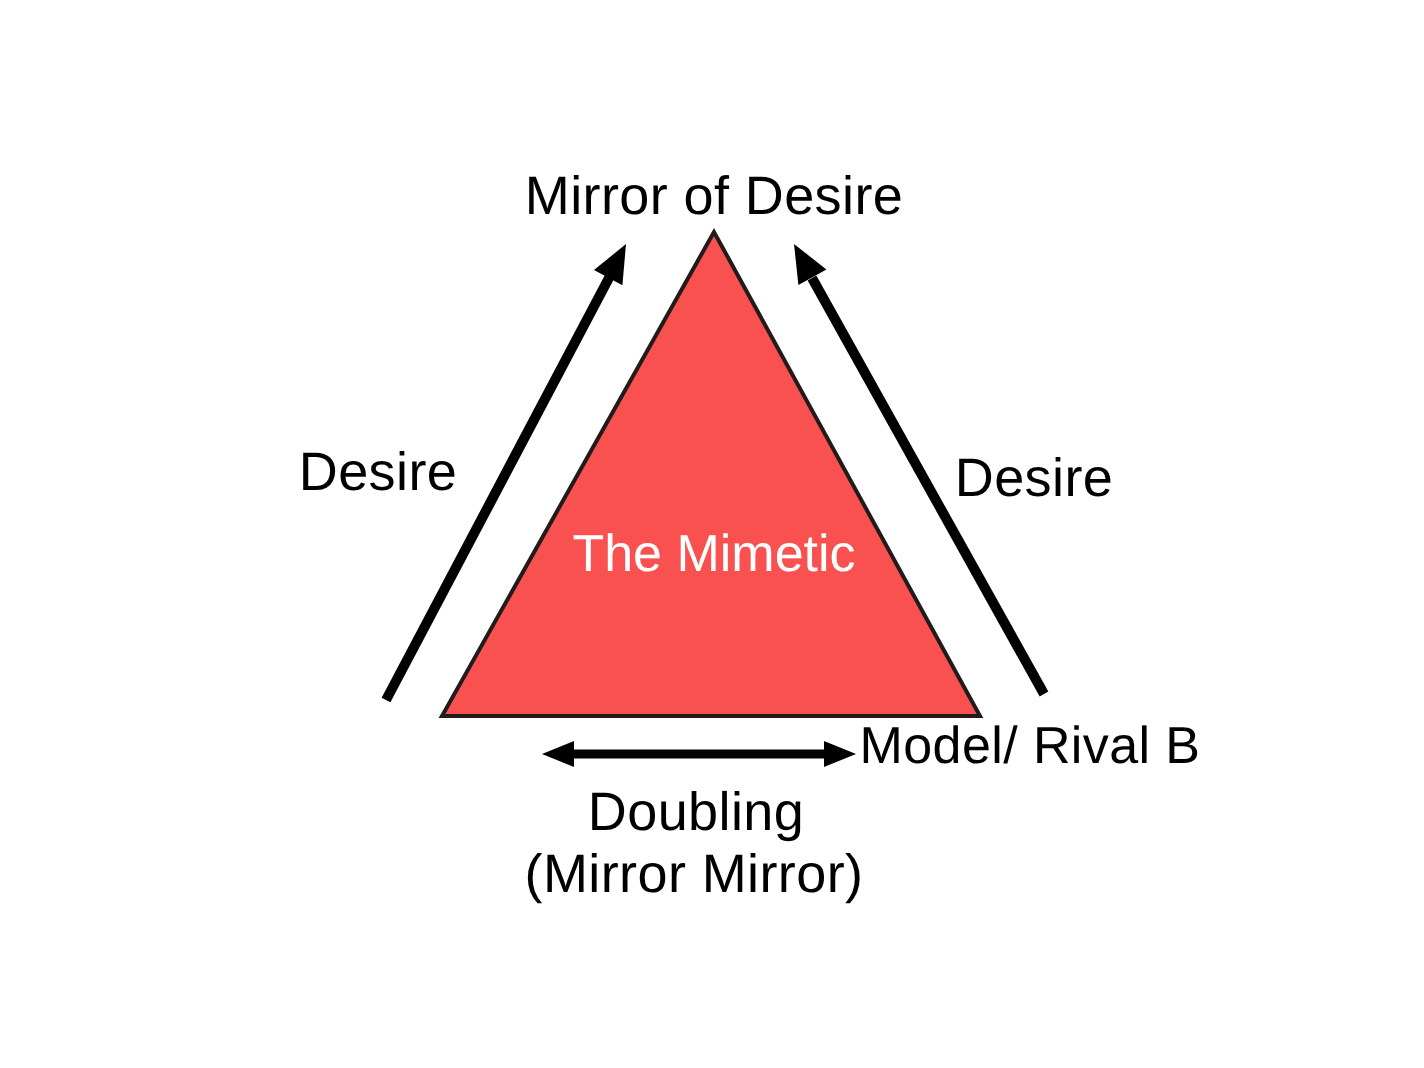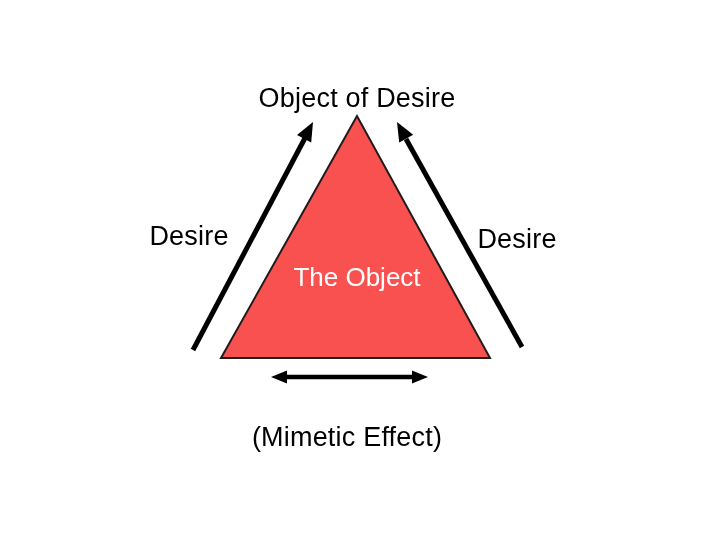--- a/index.html
+++ b/index.html
@@ -65,28 +65,30 @@
     <polygon points="313,122 311.2,142.6 297,135" fill="#000000"></polygon>
 
     <line x1="522" y1="347" x2="406" y2="139" stroke-width="5" stroke="#000000"></line>
     <polygon points="397,122 413.2,134.7 399.2,142.5" fill="#000000"></polygon>
 
     <line x1="284" y1="377" x2="414" y2="377" stroke-width="4.5" stroke="#000000"></line>
     <polygon points="271,377 287,370.5 287,383.5" fill="#000000"></polygon>
     <polygon points="428,377 412,370.5 412,383.5" fill="#000000"></polygon>
   </svg>
 
-  <div class="label apex-label">Object of Desire</div>
+  <div class="label apex-label">Mirror of Desire</div>
 
   <div class="label desire-left">Desire</div>
 
   <div class="label desire-right">Desire</div>
 
 
+  <div class="label model-b">Model/ Rival B</div>
 
+  <div class="label doubling">Doubling</div>
 
-  <div class="label mirror">(Mimetic Effect)</div>
+  <div class="label mirror">(Mirror Mirror)</div>
 
   <div class="center-label">
-    <div>The Object</div>
+    <div>The Mimetic</div>
   </div>
 
 </div>
 
 </body></html>

